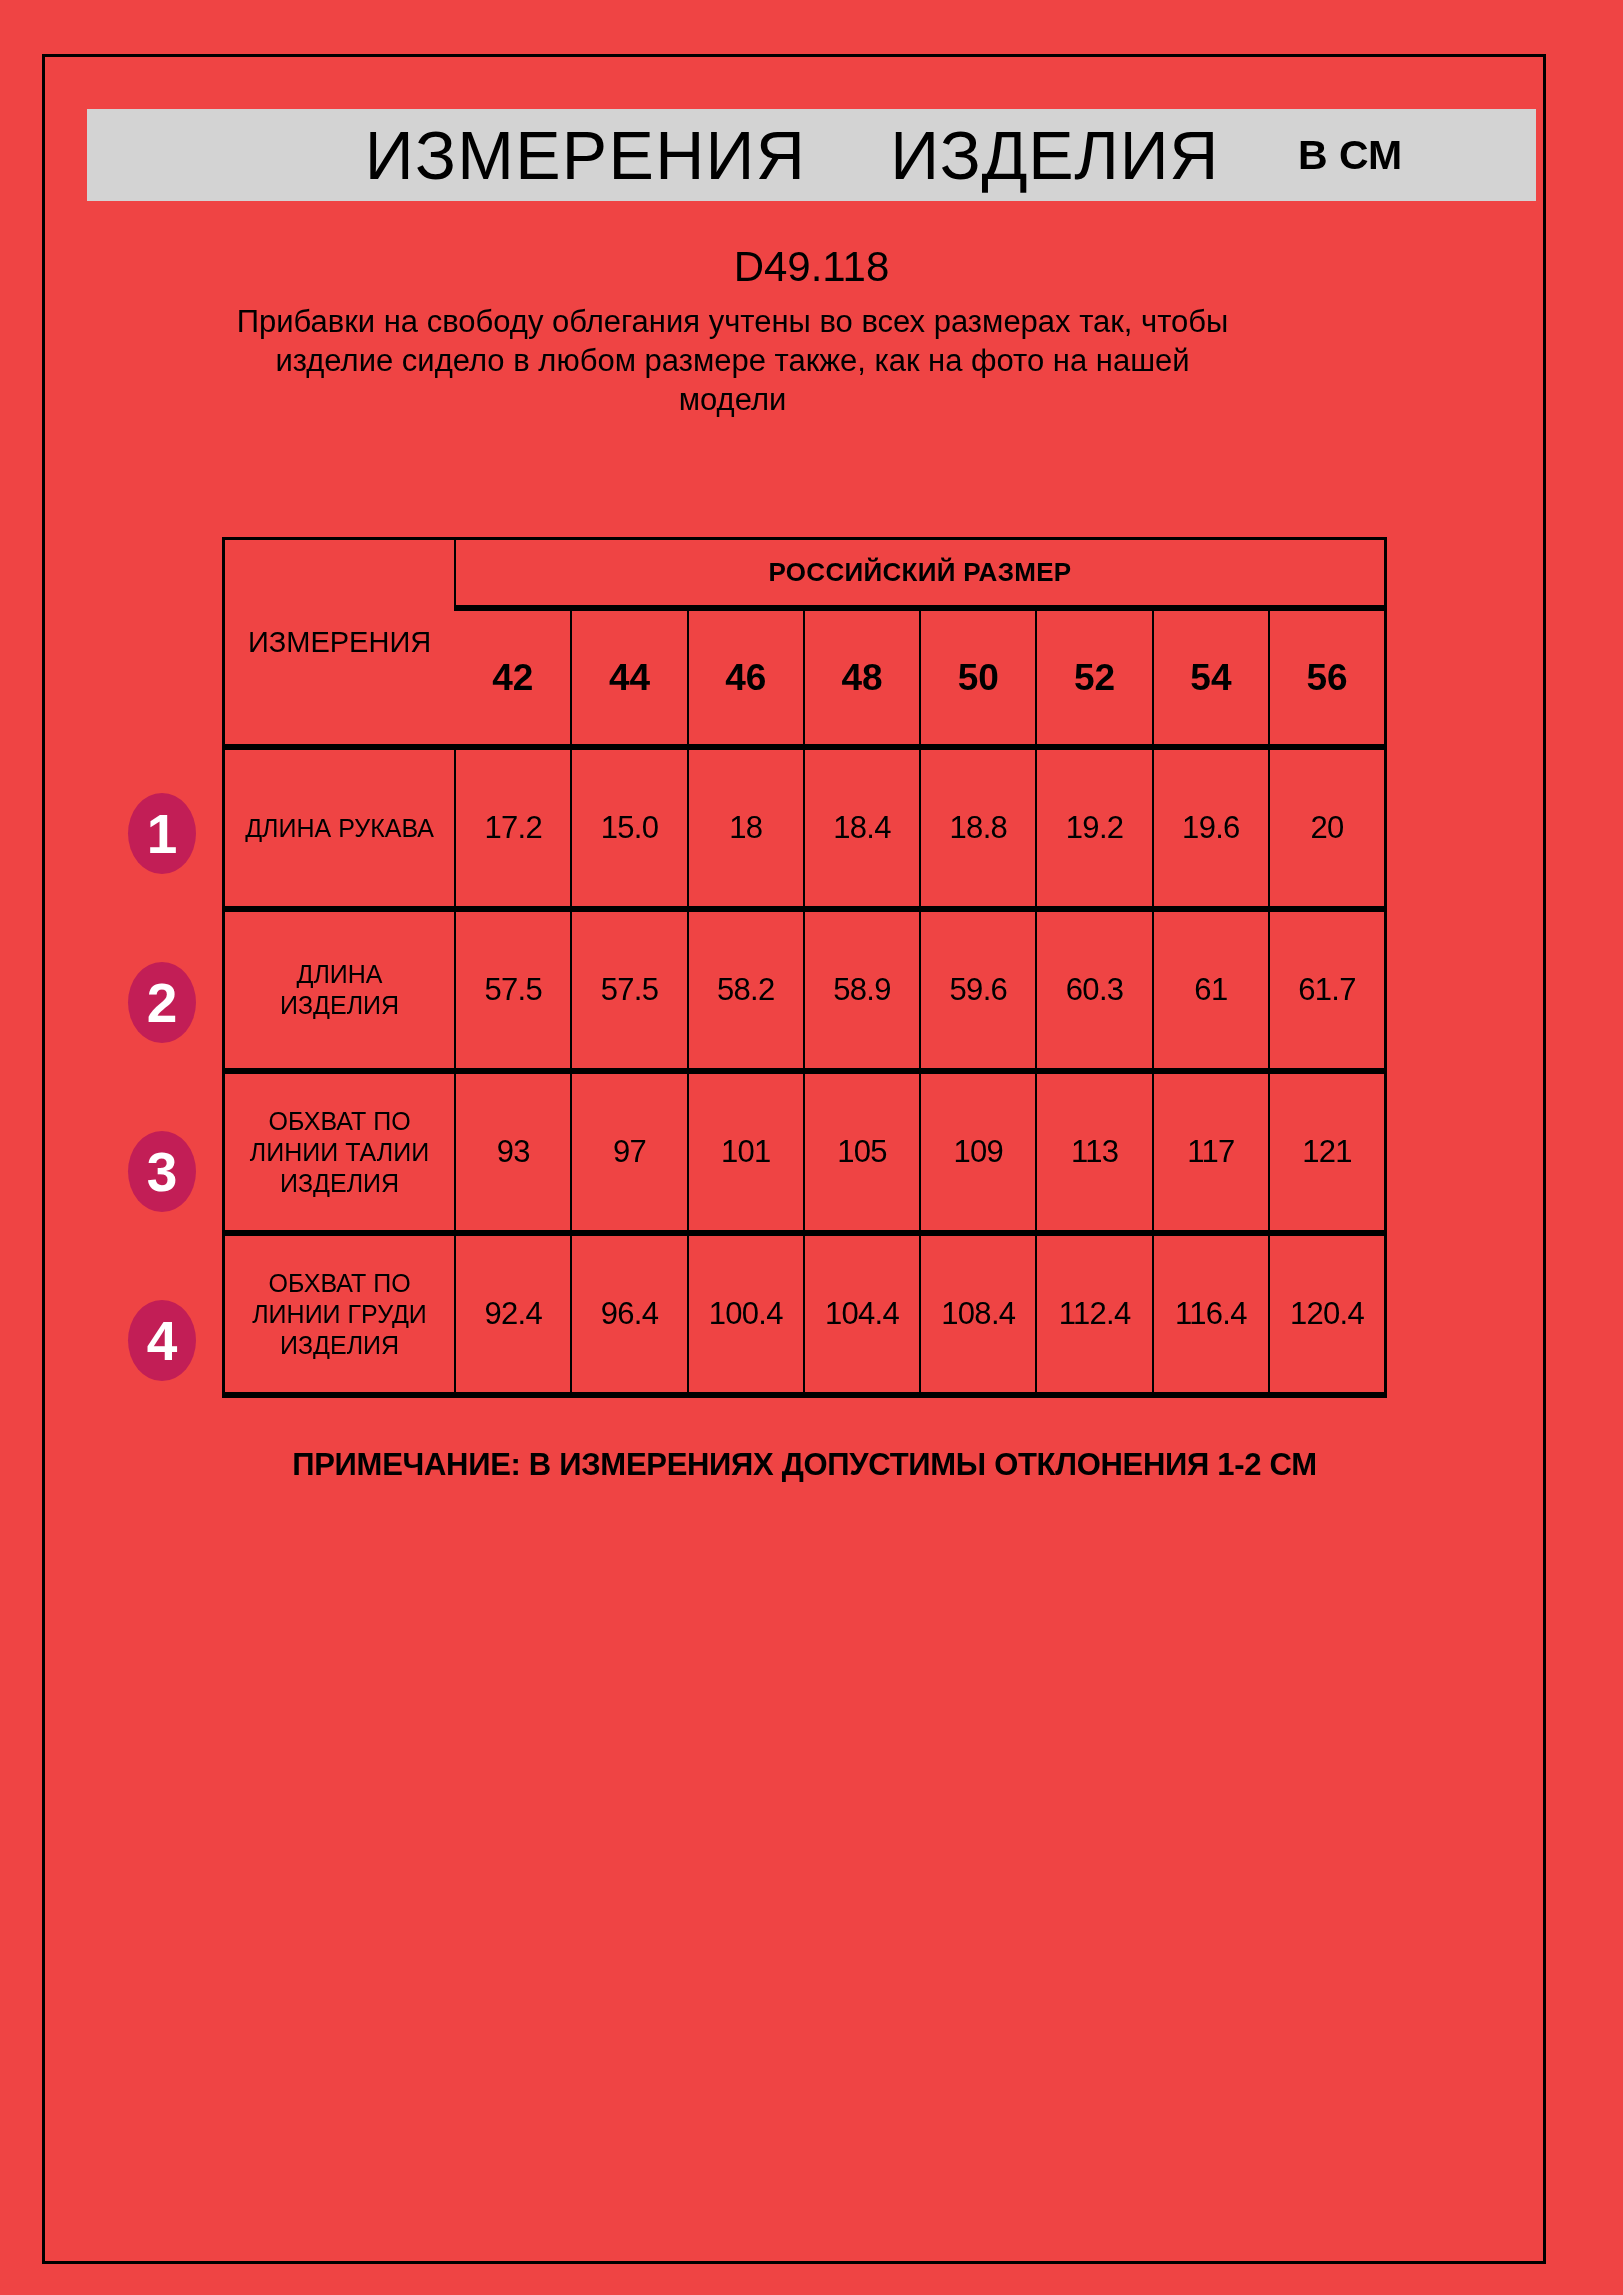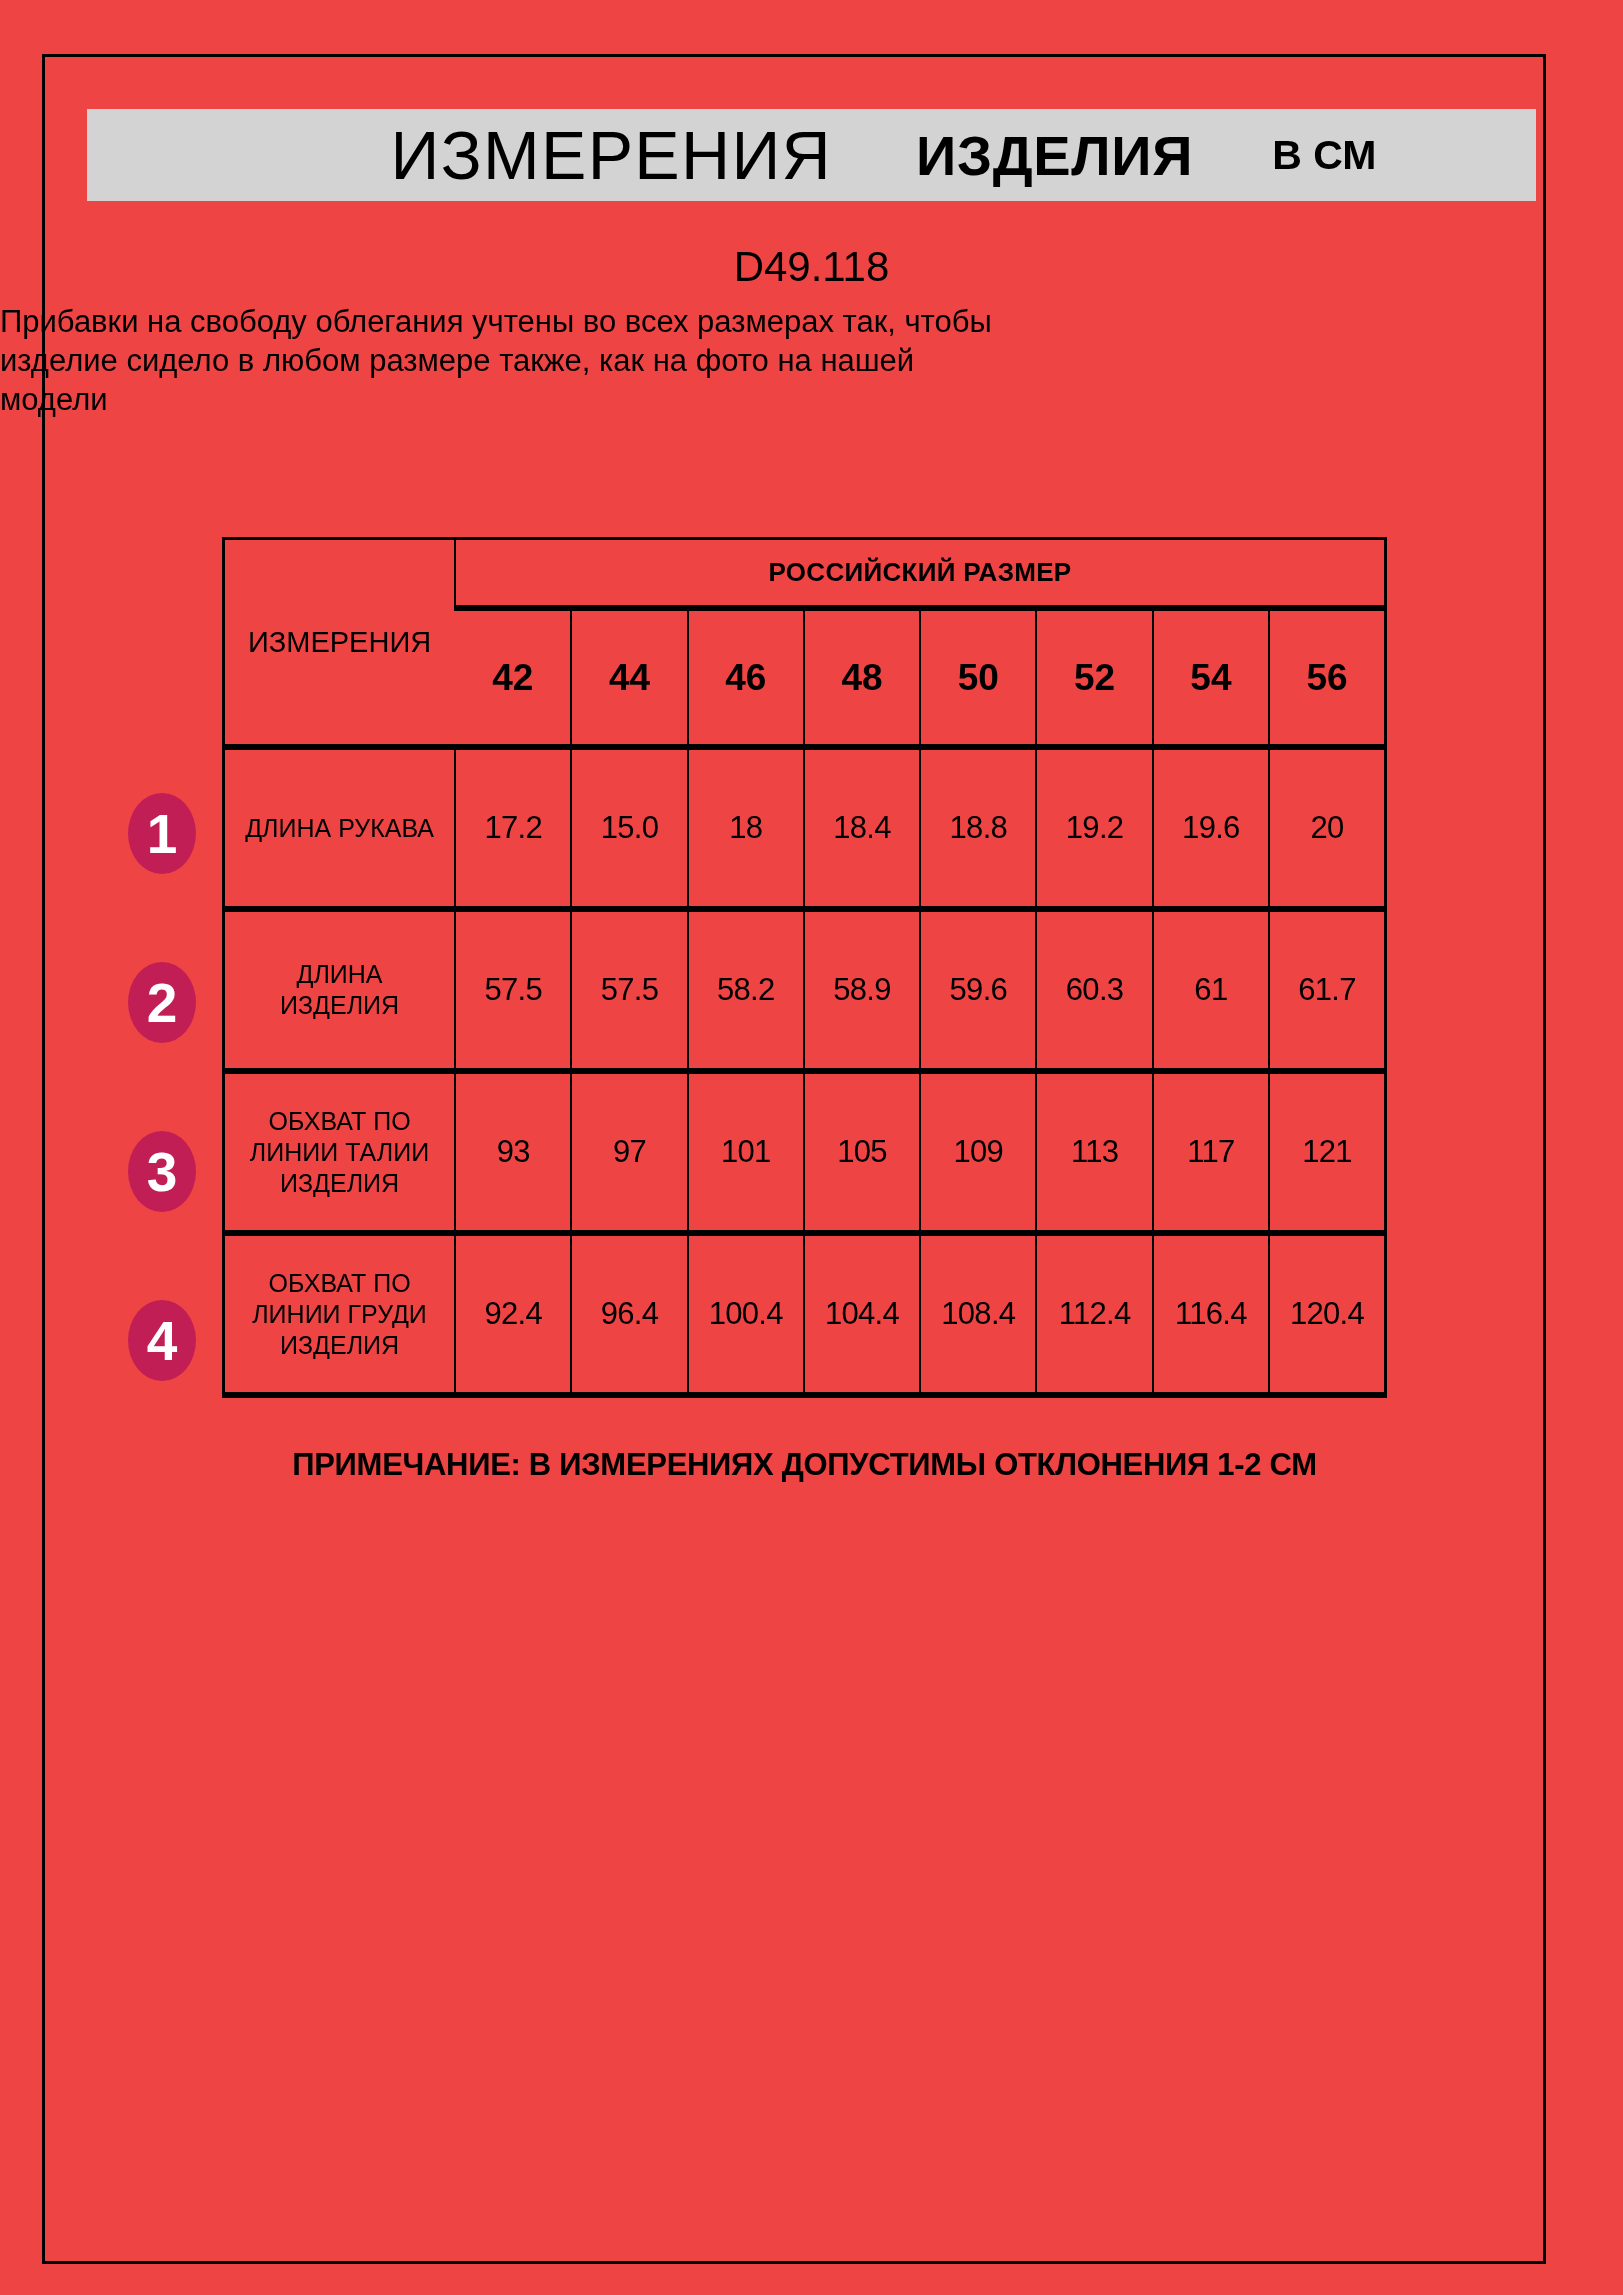--- a/index.html
+++ b/index.html
@@ -25,35 +25,35 @@
     width: 1449px; height: 92px;
     background: #d3d3d3;
     display: flex;
     align-items: center;
     justify-content: center;
     padding-left: 144px;
     box-sizing: border-box;
     white-space: nowrap;
   }
   .title-word-1 { font-size: 68px; font-weight: 400; letter-spacing: 1.3px; }
-  .title-word-2 { font-size: 56px; font-weight: 700; letter-spacing: 0.7px; margin-left: 84px; }
+  .title-word-2 { font-size: 68px; font-weight: 400; letter-spacing: 0.7px; margin-left: 84px; }
   .title-unit   { font-size: 41px;  font-weight: 700; margin-left: 79px; }
   .model-code {
     position: absolute;
     left: 0; top: 243px;
     width: 1623px;
     text-align: center;
     font-size: 42px;
     font-weight: 400;
   }
   .intro {
     position: absolute;
     left: 0; top: 302px;
     width: 1465px;
-    text-align: left;
+    text-align: center;
     font-size: 31px;
     line-height: 39px;
     font-weight: 400;
   }
   table.size-table {
     position: absolute;
     left: 222px; top: 537px;
     width: 1165px;
     border-collapse: collapse;
     table-layout: fixed;

